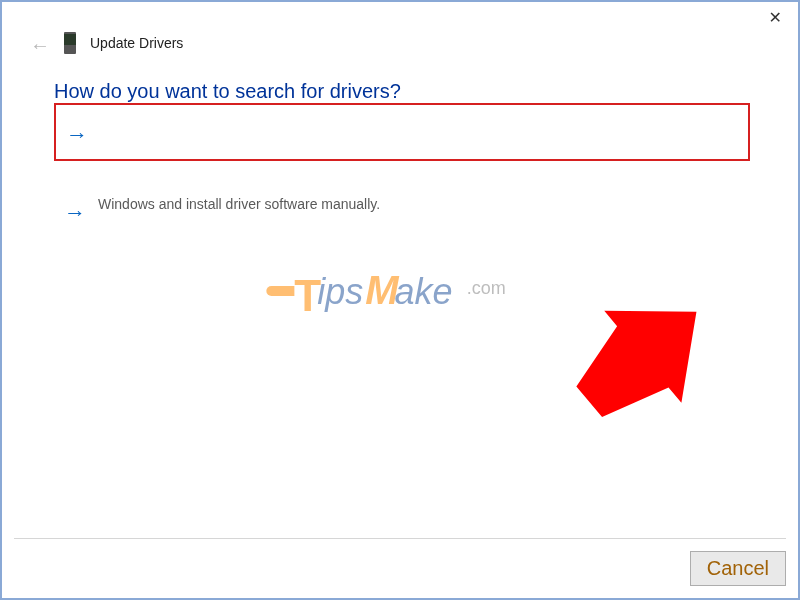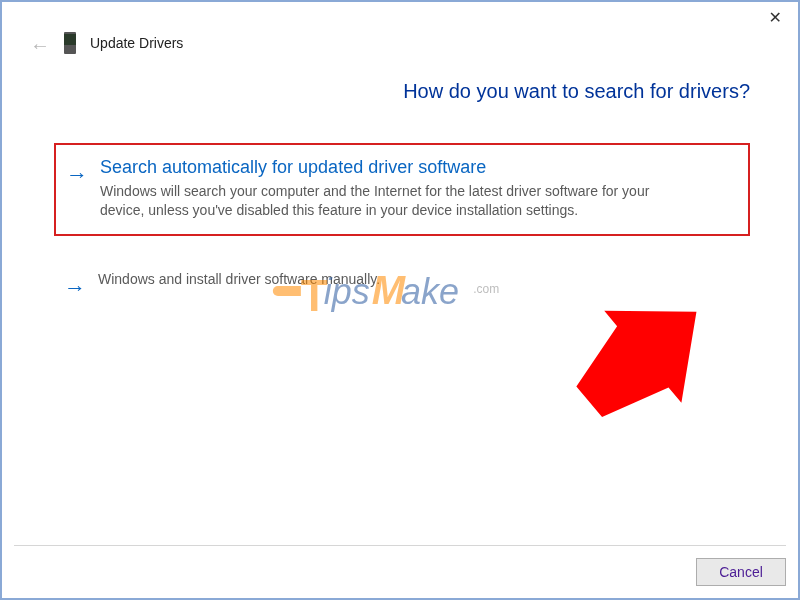--- a/index.html
+++ b/index.html
@@ -48,22 +48,20 @@
     font-size: 14px;
     color: #222;
   }
   .content {
     padding: 26px 48px 0 52px;
   }
   .heading {
     color: #003399;
     font-size: 20px;
     font-weight: 400;
-    margin-bottom: 40px;
-    text-align: right;
   }
   .option {
     display: flex;
     align-items: flex-start;
     gap: 12px;
     padding: 12px 16px 14px 10px;
     margin-bottom: 22px;
     cursor: pointer;
   }
   .option.highlighted {
@@ -126,21 +124,21 @@
     margin-left: -4px;
   }
   .watermark .m-cap {
     font-size: 40px;
     font-weight: 700;
     color: #ff8a00;
     font-style: italic;
     margin-left: 2px;
   }
   .watermark .com {
-    font-size: 12px;
+    font-size: 18px;
     color: #888;
     align-self: center;
     margin-left: 14px;
     margin-bottom: 4px;
   }
   .red-arrow {
     position: absolute;
     left: 552px;
     top: 288px;
     pointer-events: none;
@@ -151,22 +149,22 @@
     right: 12px;
     bottom: 12px;
     border-top: 1px solid #d6d6d6;
     padding-top: 12px;
     display: flex;
     justify-content: flex-end;
   }
   .btn {
     min-width: 90px;
     padding: 5px 16px;
-    font-size: 14px;
-    color: #4c1d95;
+    font-size: 20px;
+    color: #a16207;
     background: #e9e9e9;
     border: 1px solid #adadad;
     cursor: pointer;
     font-family: inherit;
   }
 </style>
 </head>
 <body>
 
 <div class="titlebar">
@@ -177,24 +175,20 @@
   <span class="back-arrow">←</span>
   <span class="device-icon"></span>
   <span class="window-title">Update Drivers</span>
 </div>
 
 <div class="content">
   <h1 class="heading">How do you want to search for drivers?</h1>
 
   <div class="option highlighted">
     <span class="arrow">→</span>
-    <div class="opt-body">
-      <div class="opt-title">Search automatically for updated driver software</div>
-      <div class="opt-desc">Windows will search your computer and the Internet for the latest driver software for your device, unless you've disabled this feature in your device installation settings.</div>
-    </div>
   </div>
 
   <div class="option">
     <span class="arrow">→</span>
     <div class="opt-body">
       <div class="opt-desc">Windows and install driver software manually.</div>
     </div>
   </div>
 </div>
 

